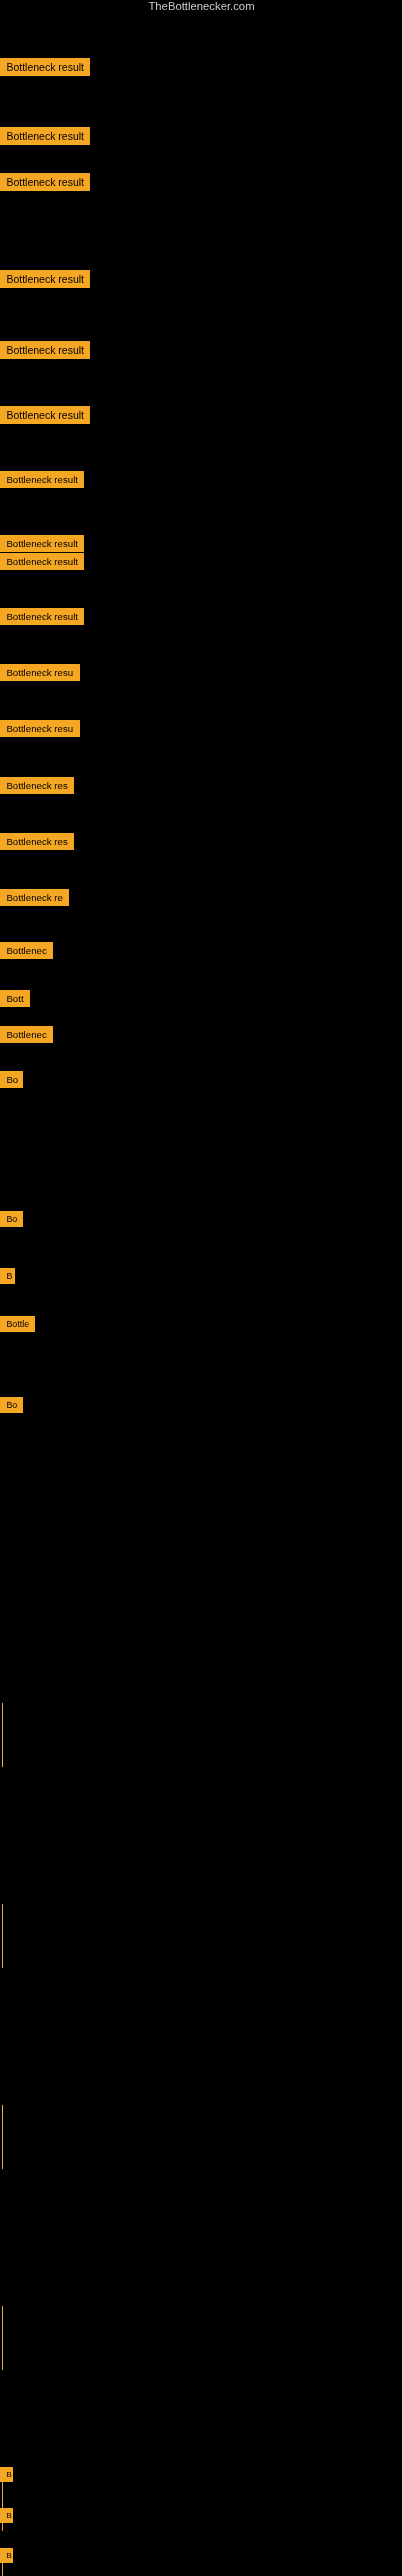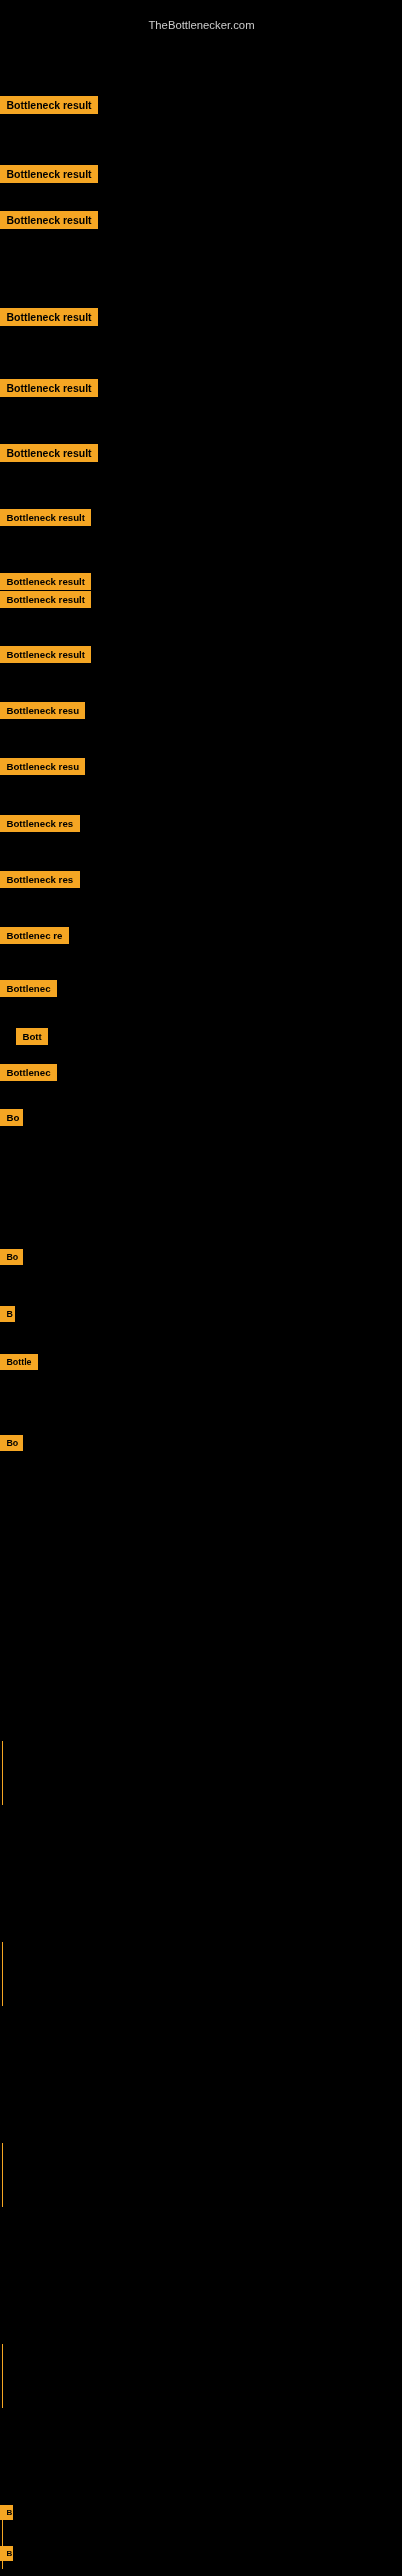--- a/index.html
+++ b/index.html
@@ -11,28 +11,28 @@
       background-color: #000000;
       width: 403px;
       min-height: 2576px;
       font-family: Arial, sans-serif;
       position: relative;
     }
     .site-title {
       text-align: center;
       color: #cccccc;
       font-size: 11.3px;
-      padding: 19px 0;
+      padding: 0 0;
       width: 100%;
     }
     .bottleneck-label {
       background-color: #f5a623;
       color: #000000;
       font-size: 10.5px;
-      font-weight: bold;
+      font-weight: normal;
       padding: 3.2px 6.4px;
       display: inline-block;
       position: absolute;
       left: 0;
       white-space: nowrap;
       overflow: hidden;
     }
   </style>
 </head>
 <body>
@@ -49,23 +49,23 @@
     <div class="bottleneck-label" style="top: 329px; max-width: 115px; font-size: 10.5px;">Bottleneck result</div>
     <div class="bottleneck-label" style="top: 394px; max-width: 113px; font-size: 10.5px;">Bottleneck result</div>
     <div class="bottleneck-label" style="top: 459px; max-width: 109px; font-size: 9.7px;">Bottleneck result</div>
     <div class="bottleneck-label" style="top: 523px; max-width: 105px; font-size: 9.7px;">Bottleneck result</div>
     <div class="bottleneck-label" style="top: 541px; max-width: 113px; font-size: 9.7px;">Bottleneck result</div>
     <div class="bottleneck-label" style="top: 596px; max-width: 103px; font-size: 9.7px;">Bottleneck result</div>
     <div class="bottleneck-label" style="top: 652px; max-width: 98px; font-size: 9.7px;">Bottleneck resu</div>
     <div class="bottleneck-label" style="top: 708px; max-width: 95px; font-size: 9.7px;">Bottleneck resu</div>
     <div class="bottleneck-label" style="top: 765px; max-width: 90px; font-size: 9.7px;">Bottleneck res</div>
     <div class="bottleneck-label" style="top: 821px; max-width: 87px; font-size: 9.7px;">Bottleneck res</div>
-    <div class="bottleneck-label" style="top: 877px; max-width: 81px; font-size: 9.7px;">Bottlenec re</div>
+    <div class="bottleneck-label" style="top: 877px; max-width: 81px; font-size: 9.7px;">Bottleneck re</div>
     <div class="bottleneck-label" style="top: 930px; max-width: 68px; font-size: 9.7px;">Bottlenec</div>
-    <div class="bottleneck-label" style="top: 978px; max-width: 39px; font-size: 9.7px; margin-left: 16px;">Bott</div>
+    <div class="bottleneck-label" style="top: 978px; max-width: 39px; font-size: 9.7px;">Bott</div>
     <div class="bottleneck-label" style="top: 1014px; max-width: 66px; font-size: 9.7px;">Bottlenec</div>
     <div class="bottleneck-label" style="top: 1059px; max-width: 22.5px; font-size: 9.7px;">Bo</div>
     <div class="bottleneck-label" style="top: 1199px; max-width: 22.5px; font-size: 8.9px;">Bo</div>
     <div class="bottleneck-label" style="top: 1256px; max-width: 14.5px; font-size: 8.9px;">B</div>
     <div class="bottleneck-label" style="top: 1304px; max-width: 42px; font-size: 8.9px; text-align: center;">Bottle</div>
     <div class="bottleneck-label" style="top: 1385px; max-width: 22.5px; font-size: 8.9px;">Bo</div>
     <div style="position: absolute; left: 1.6px; top: 1691px; width: 1.6px; height: 64px; background-color: rgb(245, 166, 35);"></div>
     <div style="position: absolute; left: 1.6px; top: 1892px; width: 1.6px; height: 64px; background-color: rgb(245, 166, 35);"></div>
     <div style="position: absolute; left: 1.6px; top: 2093px; width: 1.6px; height: 64px; background-color: rgb(245, 166, 35);"></div>
     <div style="position: absolute; left: 1.6px; top: 2294px; width: 1.6px; height: 64px; background-color: rgb(245, 166, 35);"></div>

